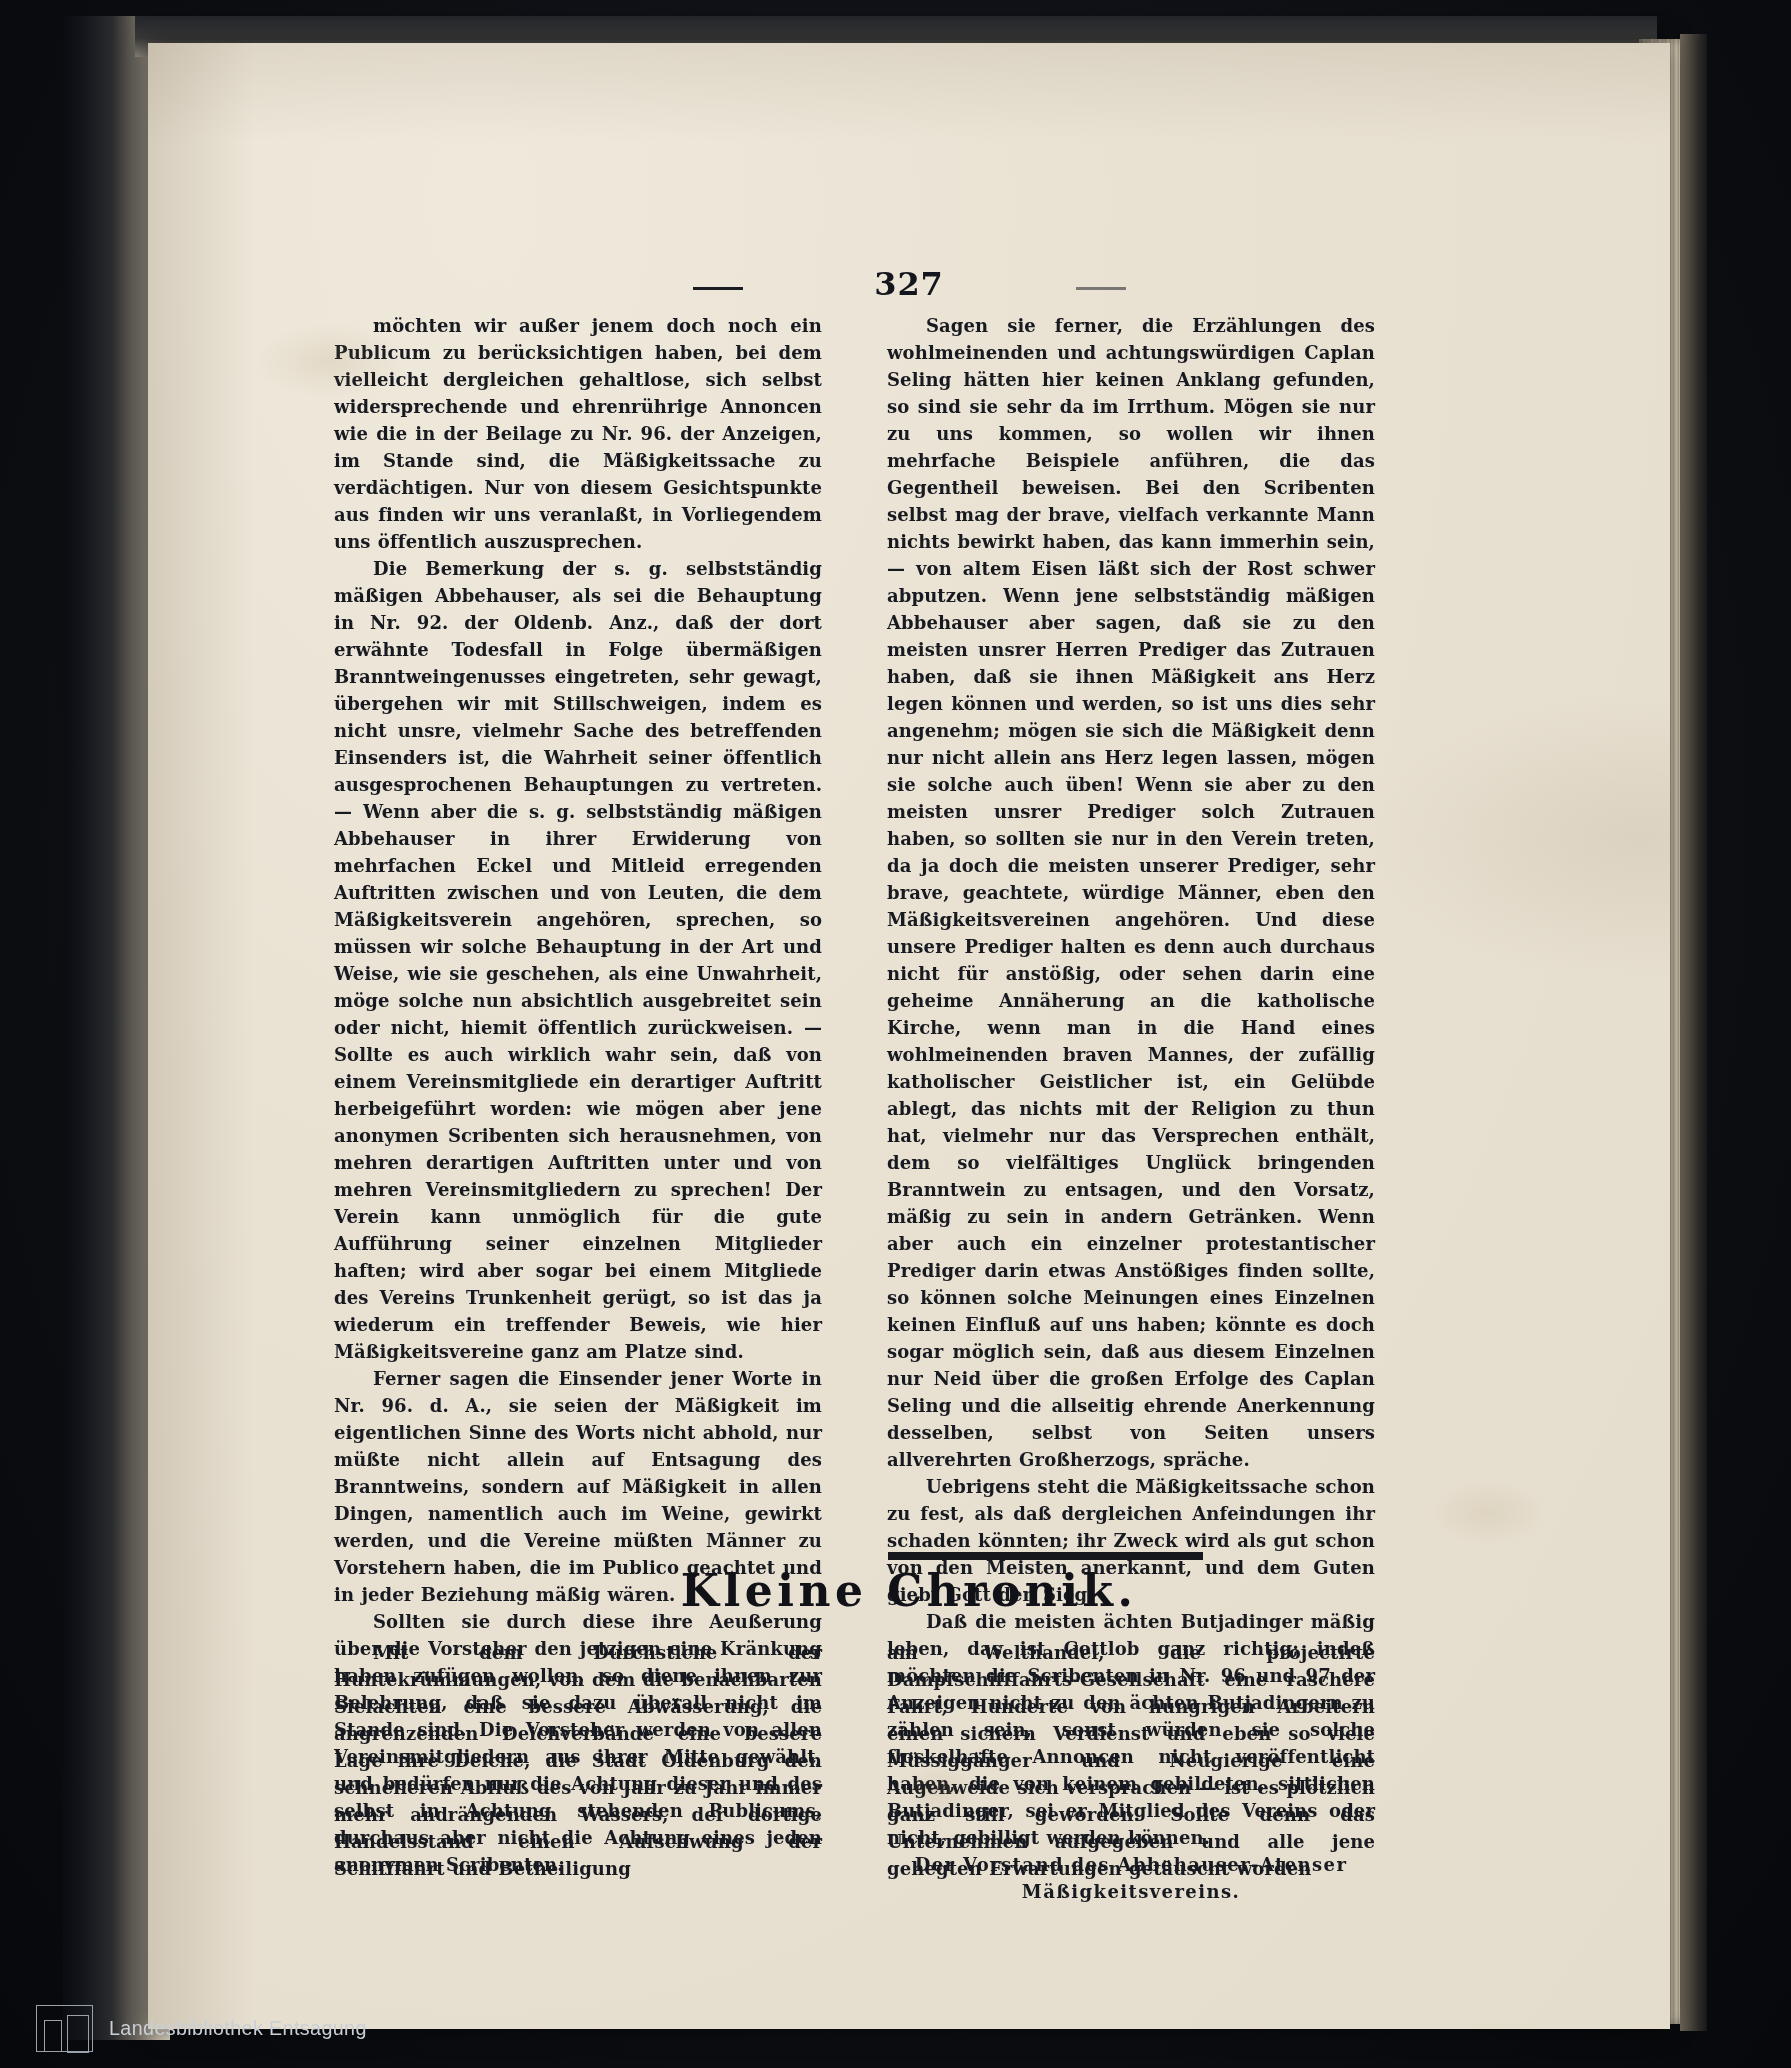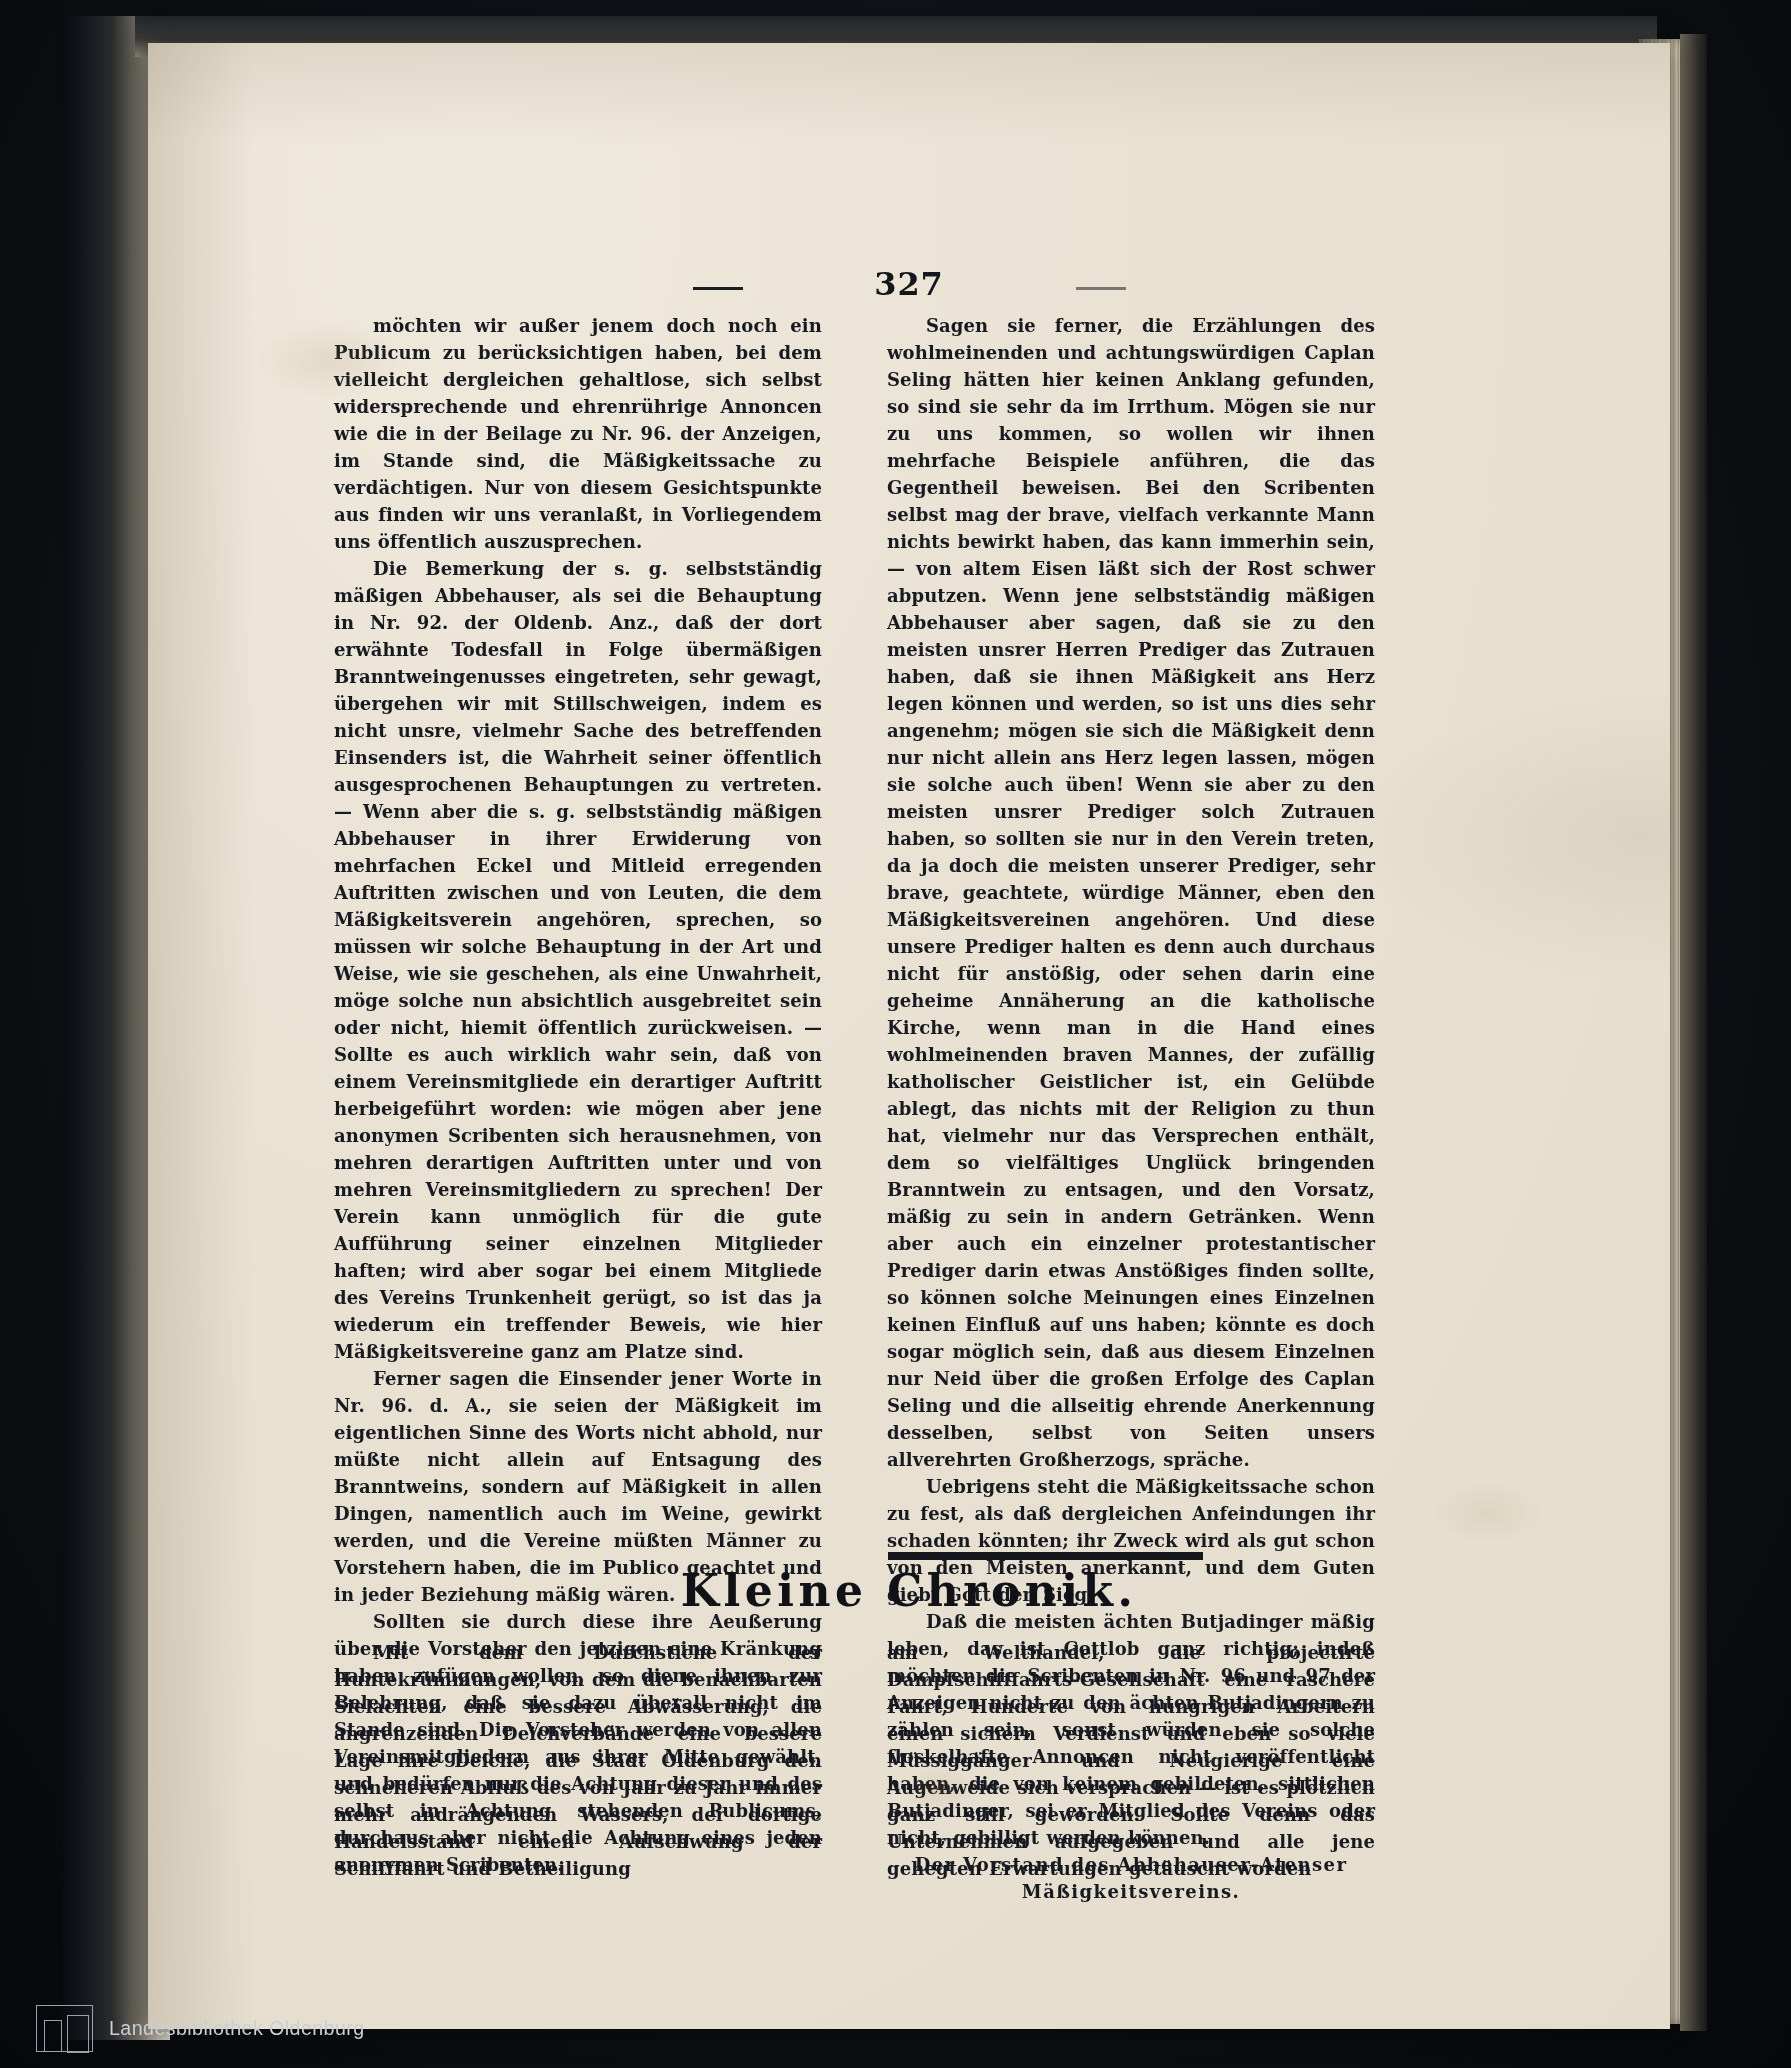--- a/index.html
+++ b/index.html
@@ -280,16 +280,16 @@
         <div class="col col-right">
           <p class="body fraktur noindent">am Welthandel, die projectirte Dampfschifffahrts-Gesellschaft eine raschere Fahrt, Hunderte von hungrigen Arbeitern einen sichern Verdienst und eben so viele Müssiggänger und Neugierige eine Augenweide sich versprachen — ist es plötzlich ganz still geworden. Sollte denn das Unternehmen aufgegeben und alle jene gehegten Erwartungen getäuscht worden</p>
         </div>
       </div>
 
     </div>
   </div>
 
   <div id="footer-stamp">
     <div id="stamp-logo"></div>
-    <div id="stamp-text">Landesbibliothek Oldenburg</div>
+    <div id="stamp-text">Landesbibliothek Entsagung</div>
   </div>
 </div>
 
 
 </body></html>

